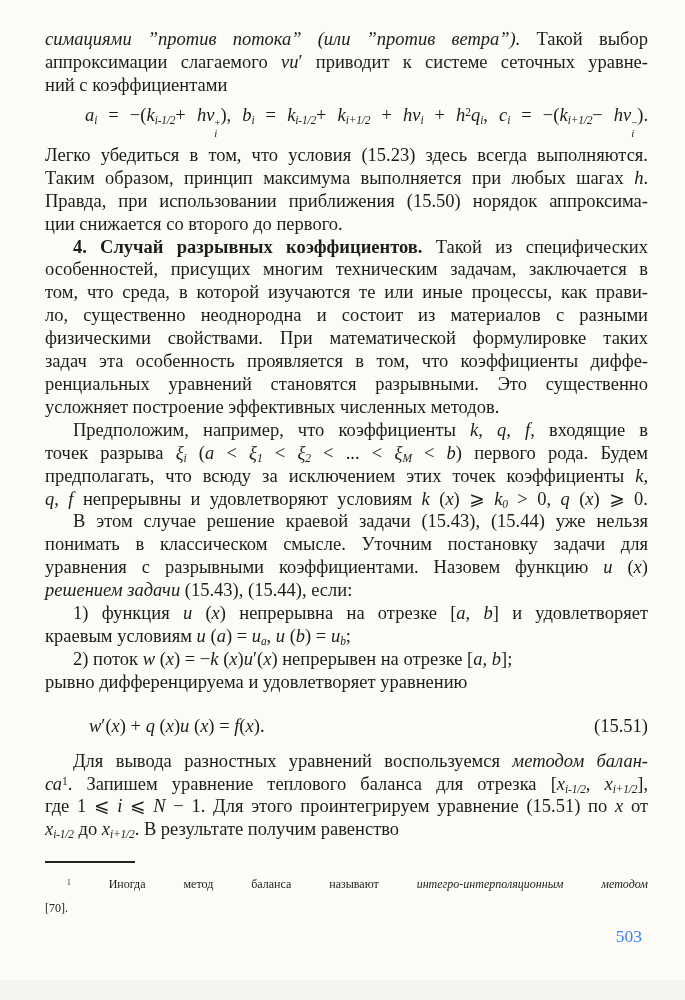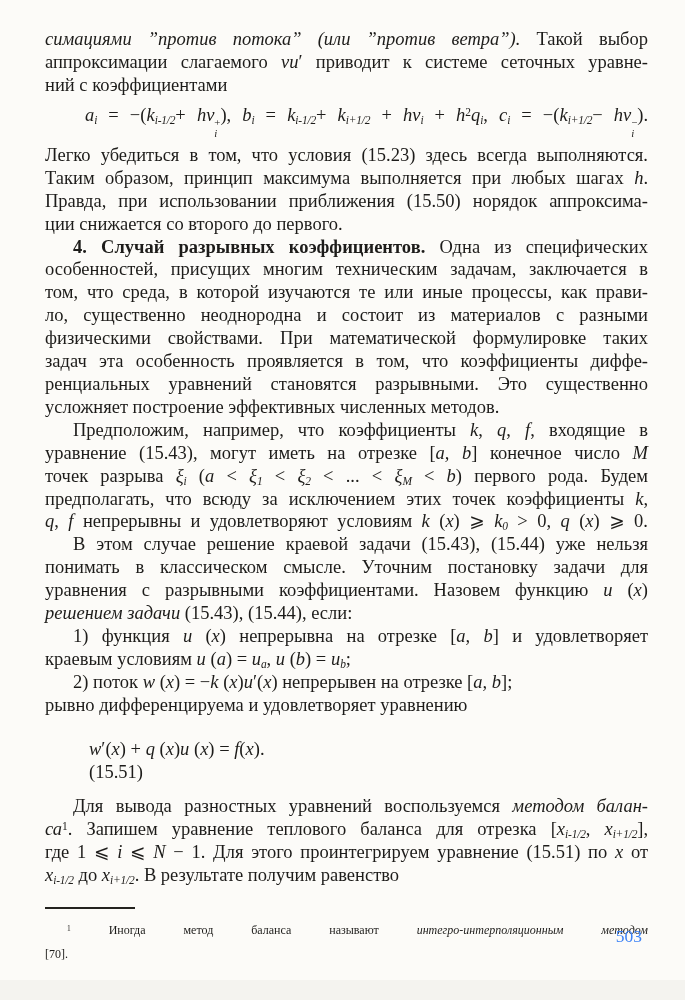--- a/index.html
+++ b/index.html
@@ -24,21 +24,21 @@
   sub{font-size:0.62em;font-style:italic;line-height:0;vertical-align:-0.28em;letter-spacing:-0.2px;}
   sup{font-size:0.62em;line-height:0;vertical-align:0.45em;}
   .stk{
     display:inline-flex;flex-direction:column;align-items:flex-start;
     font-size:0.58em;line-height:1.02;vertical-align:-0.5em;font-style:normal;
   }
   .stk .stk-b{font-style:italic;}
   .eqln{padding-left:40px;margin:7px 0 5px;}
   .eqrow{
     display:flex;justify-content:space-between;align-items:baseline;
-    margin:21px 0 12px;padding-left:44px;flex-direction:column;
+    margin:21px 0 12px;padding-left:44px;
   }
   .fnrule{width:90px;border-top:2px solid #24231f;margin:20px 0 9px;}
   .fn{font-size:12px;line-height:24px;}
   .fn.ind{text-indent:22px;}
   .fn sup{font-style:normal;}
   .pagenum{
     position:absolute;right:43px;bottom:33px;
     font-size:17.5px;color:#3b82f6;
   }
 </style>
@@ -54,30 +54,29 @@
           <span class="stk-t">+</span>
           <span class="stk-b">i</span>
         </span><span class="rm">), </span><span class="it">b</span><sub>i</sub><span class="rm"> = </span><span class="it">k</span><sub>i-1/2</sub><span class="rm">+ </span><span class="it">k</span><sub>i+1/2</sub><span class="rm"> + </span><span class="it">hv</span><sub>i</sub><span class="rm"> + </span><span class="it">h</span><sup>2</sup><span class="it">q</span><sub>i</sub><span class="rm">, </span><span class="it">c</span><sub>i</sub><span class="rm"> = −(</span><span class="it">k</span><sub>i+1/2</sub><span class="rm">− </span><span class="it">hv</span><span class="stk">
           <span class="stk-t">−</span>
           <span class="stk-b">i</span>
         </span><span class="rm">).</span></div>
       <div class="ln jst"><span class="rm">Легко убедиться в том, что условия (15.23) здесь всегда выполняются.</span></div>
       <div class="ln jst"><span class="rm">Таким образом, принцип максимума выполняется при любых шагах </span><span class="it">h</span><span class="rm">.</span></div>
       <div class="ln jst"><span class="rm">Правда, при использовании приближения (15.50) норядок аппроксима-</span></div>
       <div class="ln"><span class="rm">ции снижается со второго до первого.</span></div>
-      <div class="ln jst ind"><span class="bd">4. Случай разрывных коэффициентов. </span><span class="rm">Одна из специфических</span></div>
+      <div class="ln jst ind"><span class="bd">4. Случай разрывных коэффициентов. </span><span class="rm">Такой из специфических</span></div>
       <div class="ln jst"><span class="rm">особенностей, присущих многим техническим задачам, заключается в</span></div>
       <div class="ln jst"><span class="rm">том, что среда, в которой изучаются те или иные процессы, как прави-</span></div>
       <div class="ln jst"><span class="rm">ло, существенно неоднородна и состоит из материалов с разными</span></div>
       <div class="ln jst"><span class="rm">физическими свойствами. При математической формулировке таких</span></div>
       <div class="ln jst"><span class="rm">задач эта особенность проявляется в том, что коэффициенты диффе-</span></div>
       <div class="ln jst"><span class="rm">ренциальных уравнений становятся разрывными. Это существенно</span></div>
       <div class="ln"><span class="rm">усложняет построение эффективных численных методов.</span></div>
       <div class="ln jst ind"><span class="rm">Предположим, например, что коэффициенты </span><span class="it">k</span><span class="rm">, </span><span class="it">q</span><span class="rm">, </span><span class="it">f</span><span class="rm">, входящие в</span></div>
-      <div class="ln jst"><span class="rm">уравнение (15.43), могут иметь на отрезке [</span><span class="it">a, b</span><span class="rm">] конечное число </span><span class="it">M</span></div>
       <div class="ln jst"><span class="rm">точек разрыва </span><span class="it">ξ</span><sub>i</sub><span class="rm"> (</span><span class="it">a</span><span class="rm"> &lt; </span><span class="it">ξ</span><sub>1</sub><span class="rm"> &lt; </span><span class="it">ξ</span><sub>2</sub><span class="rm"> &lt; ... &lt; </span><span class="it">ξ</span><sub>M</sub><span class="rm"> &lt; </span><span class="it">b</span><span class="rm">) первого рода. Будем</span></div>
       <div class="ln jst"><span class="rm">предполагать, что всюду за исключением этих точек коэффициенты </span><span class="it">k</span><span class="rm">,</span></div>
       <div class="ln jst"><span class="it">q</span><span class="rm">, </span><span class="it">f</span><span class="rm"> непрерывны и удовлетворяют условиям </span><span class="it">k</span><span class="rm"> (</span><span class="it">x</span><span class="rm">) ⩾ </span><span class="it">k</span><sub>0</sub><span class="rm"> &gt; 0, </span><span class="it">q</span><span class="rm"> (</span><span class="it">x</span><span class="rm">) ⩾ 0.</span></div>
       <div class="ln jst ind"><span class="rm">В этом случае решение краевой задачи (15.43), (15.44) уже нельзя</span></div>
       <div class="ln jst"><span class="rm">понимать в классическом смысле. Уточним постановку задачи для</span></div>
       <div class="ln jst"><span class="rm">уравнения с разрывными коэффициентами. Назовем функцию </span><span class="it">u</span><span class="rm"> (</span><span class="it">x</span><span class="rm">)</span></div>
       <div class="ln"><span class="it">решением задачи</span><span class="rm"> (15.43), (15.44), если:</span></div>
       <div class="ln jst ind"><span class="rm">1) функция </span><span class="it">u</span><span class="rm"> (</span><span class="it">x</span><span class="rm">) непрерывна на отрезке [</span><span class="it">a, b</span><span class="rm">] и удовлетворяет</span></div>
       <div class="ln"><span class="rm">краевым условиям </span><span class="it">u</span><span class="rm"> (</span><span class="it">a</span><span class="rm">) = </span><span class="it">u</span><sub>a</sub><span class="rm">, </span><span class="it">u</span><span class="rm"> (</span><span class="it">b</span><span class="rm">) = </span><span class="it">u</span><sub>b</sub><span class="rm">;</span></div>
       <div class="ln ind"><span class="rm">2) поток </span><span class="it">w</span><span class="rm"> (</span><span class="it">x</span><span class="rm">) = −</span><span class="it">k</span><span class="rm"> (</span><span class="it">x</span><span class="rm">)</span><span class="it">u</span><span class="rm">′(</span><span class="it">x</span><span class="rm">) непрерывен на отрезке [</span><span class="it">a, b</span><span class="rm">];</span></div>

